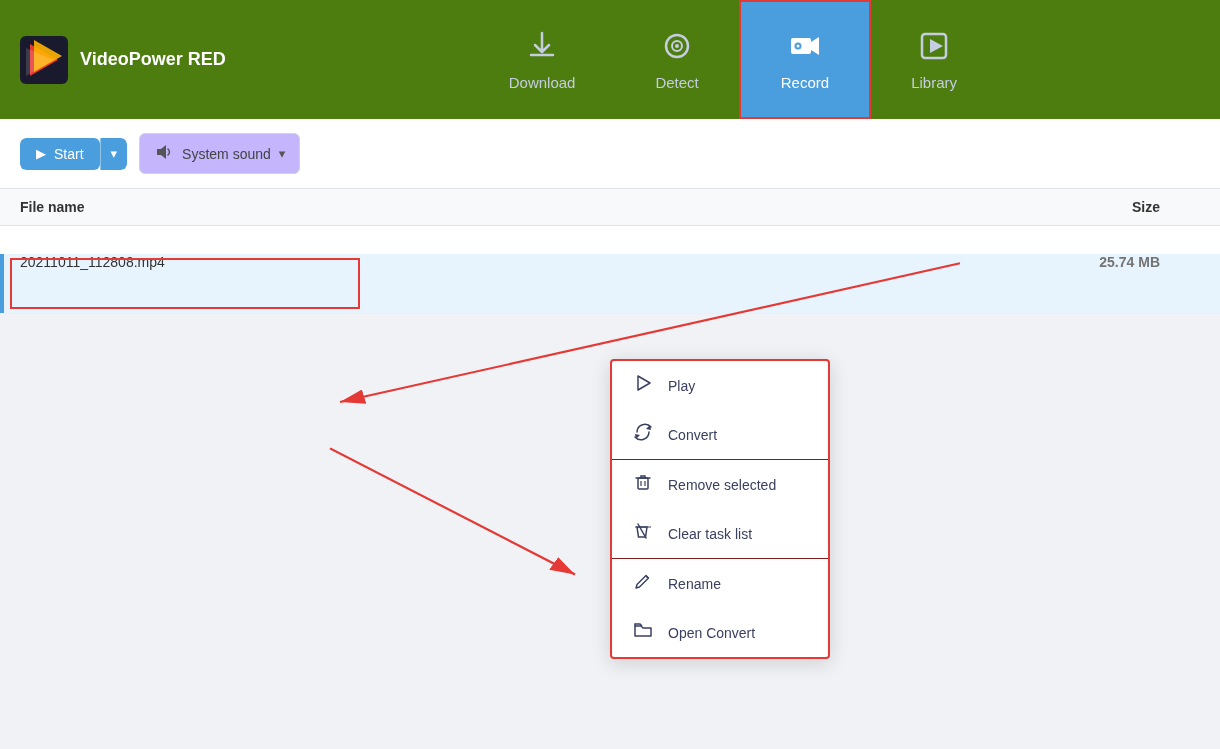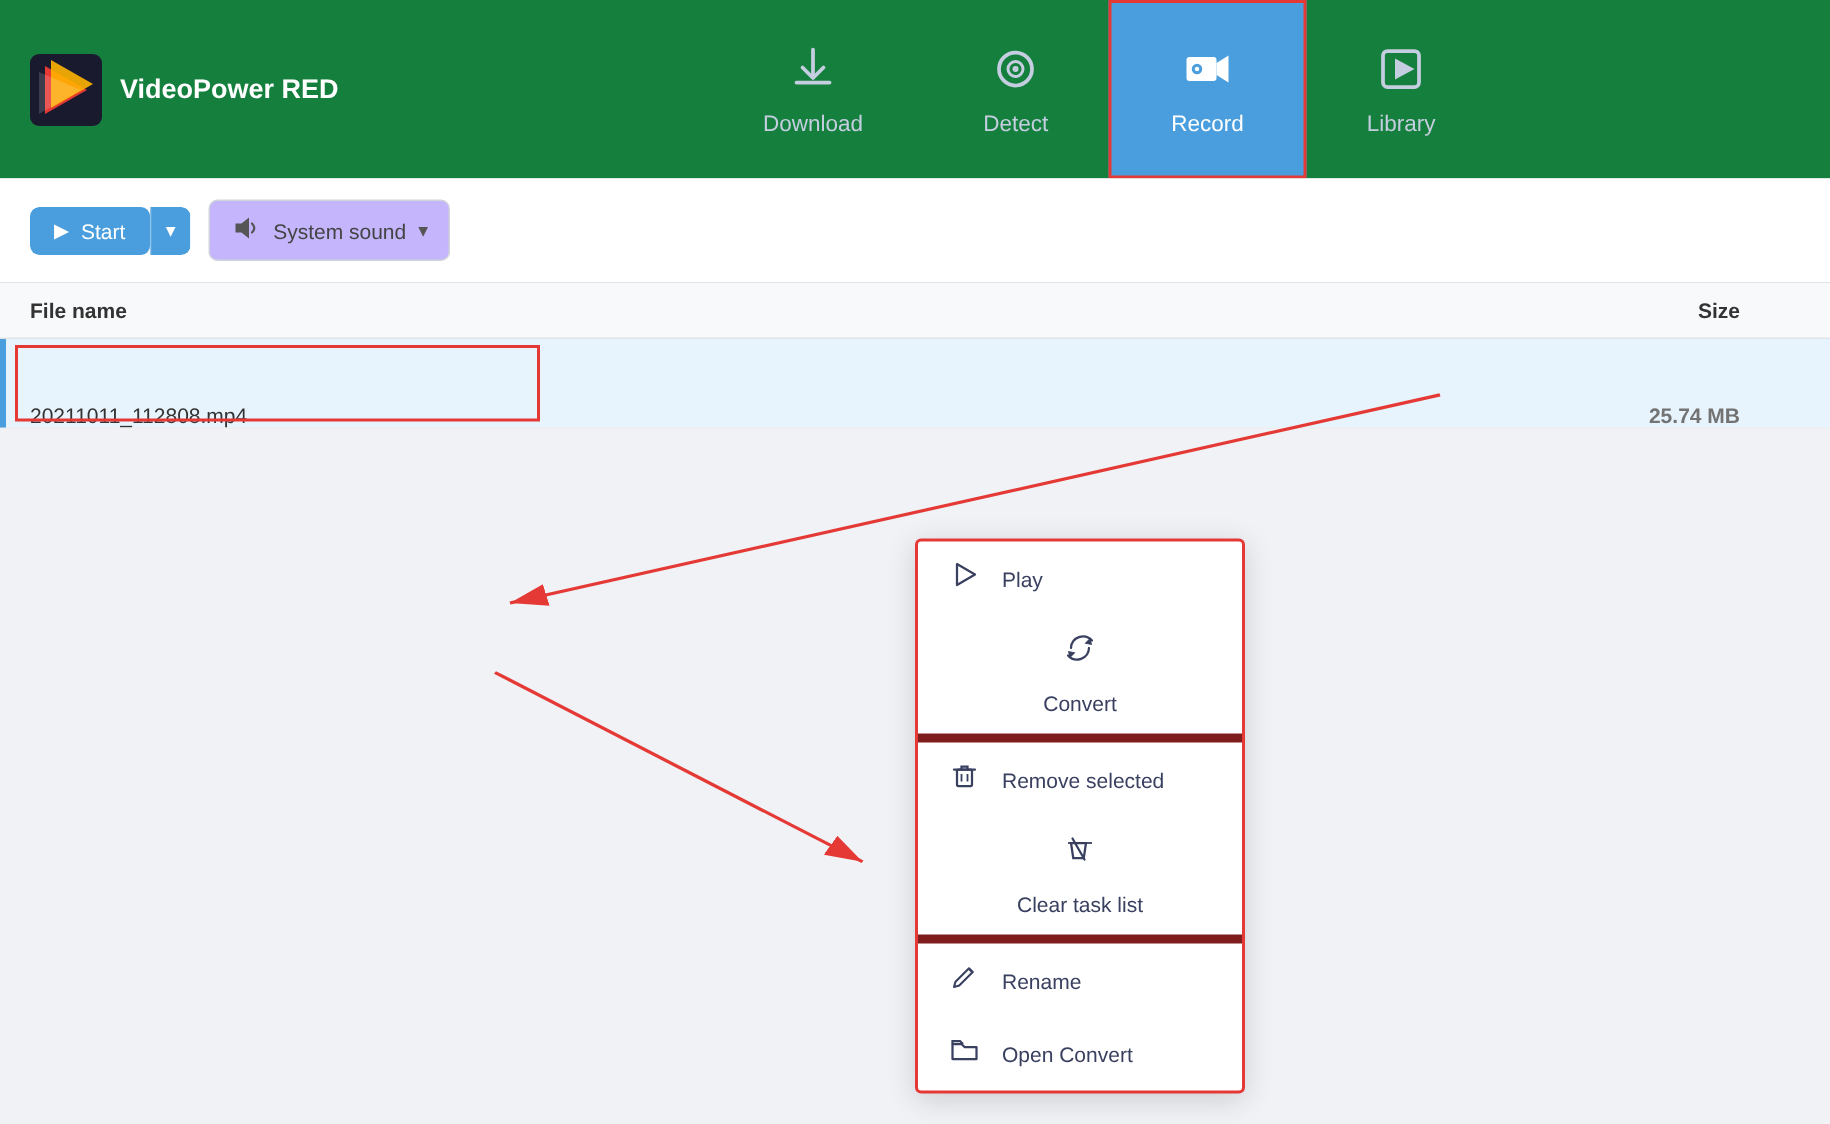--- a/index.html
+++ b/index.html
@@ -1,20 +1,20 @@
 <!DOCTYPE html>
 <html><head>
   <meta charset="utf-8">
   <style>
     * { margin: 0; padding: 0; box-sizing: border-box; }
     body { font-family: 'Segoe UI', Arial, sans-serif; background: #f0f2f5; width: 1220px; height: 749px; overflow: hidden; }
 
     
     .topbar {
-      background: #15803d;
+      background: #4d7c0f;
       height: 119px;
       display: flex;
       align-items: center;
       padding: 0;
     }
     .logo-area {
       display: flex;
       align-items: center;
       padding: 0 20px;
       min-width: 220px;
@@ -130,25 +130,26 @@
       color: #333;
       font-size: 14px;
       gap: 44px;
     }
     .col-filename { flex: 1; }
     .col-size { width: 150px; text-align: right; padding-right: 40px; }
 
     .table-row {
       display: flex;
       padding: 0 20px;
-      align-items: flex-end;
+      align-items: flex-start;
       border-bottom: 1px solid #eee;
       background: #e8f4fd;
       min-height: 60px;
       position: relative;
+      margin-top: 28px;
     }
     .table-row .filename-cell {
       flex: 1;
       font-size: 14px;
       color: #333;
     }
     .row-highlight-box {
       position: absolute;
       left: 10px;
       top: 4px;
@@ -181,21 +182,21 @@
     }
     .menu-item {
       display: flex;
       align-items: center;
       padding: 12px 20px;
       gap: 14px;
       cursor: pointer;
       font-size: 14px;
       color: #3a4060;
     }
-    .menu-divider { border-bottom: 6px solid #7f1d1d; flex-direction: column; }
+    .menu-divider { border-bottom: 1px solid #7f1d1d; }
     .menu-icon { font-size: 18px; color: #3a4060; width: 22px; text-align: center; }
 
     
     .arrows-overlay {
       position: absolute;
       top: 0;
       left: 0;
       width: 100%;
       height: 100%;
       pointer-events: none;

